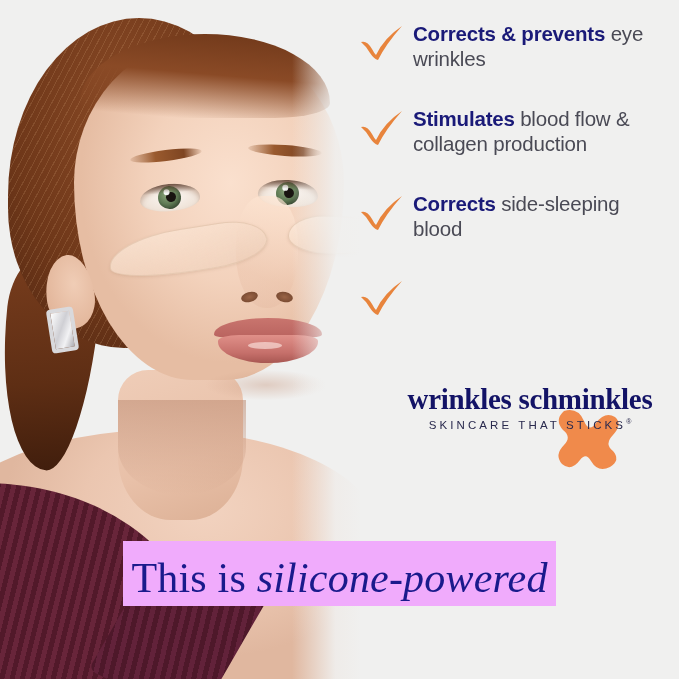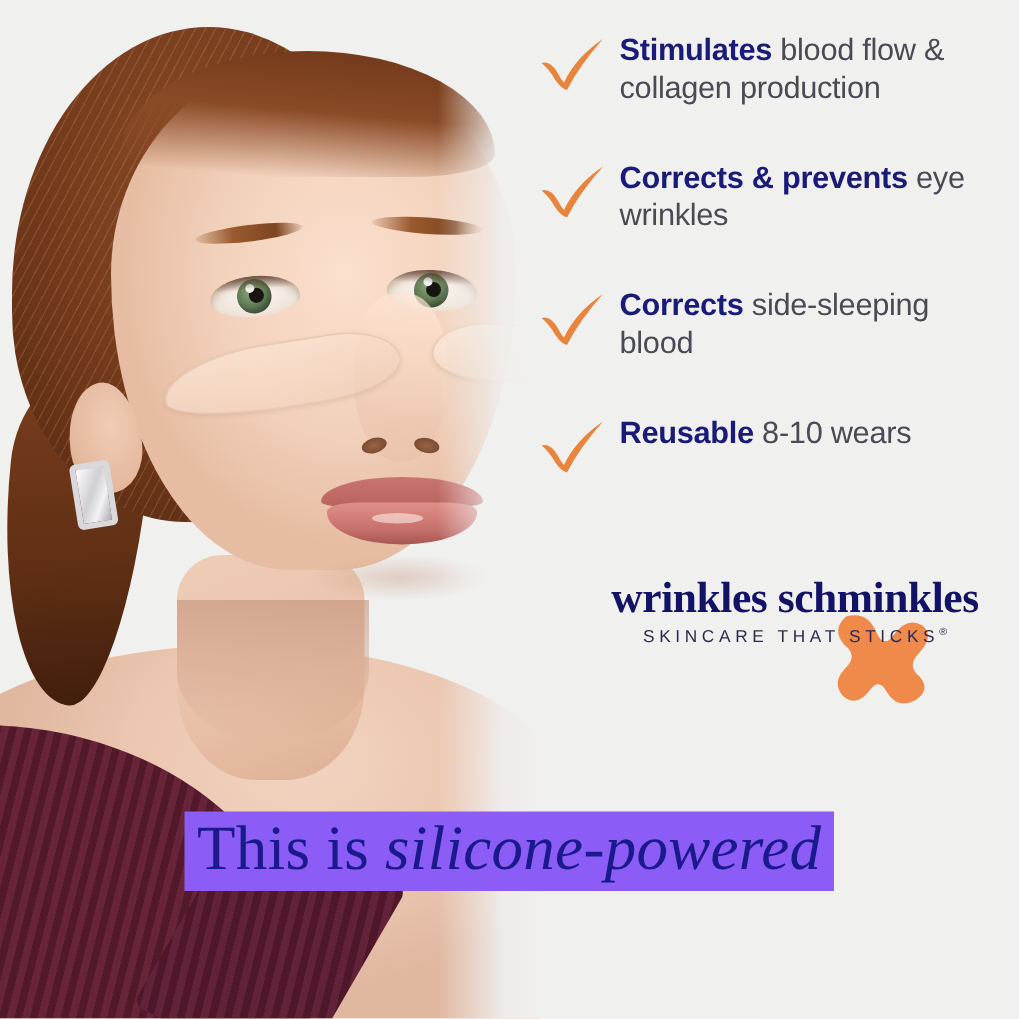--- a/index.html
+++ b/index.html
@@ -294,22 +294,22 @@
     left:0; top:541px;
     width:679px;
     text-align:center;
     font-family:"Liberation Serif", serif;
     color:#1A1A8C;
     line-height:1;
   }
   .hl-line { display:block; white-space:nowrap; }
   .hl-line span.band {
     display:inline-block;
-    background:#8b5cf6;
-    padding:4px 8px 7px;
+    background:#f0abfc;
+    padding:16px 8px 7px;
     font-size:42px;
     letter-spacing:0.2px;
   }
   .hl-line.two { margin-top:3px; }
   .hl-em { font-style:italic; }
 </style>
 </head>
 <body>
 
 <div id="ad">
@@ -360,55 +360,52 @@
     </div>
     <div class="chin-shadow"></div>
 
     <div class="patch left"></div>
     <div class="patch right"></div>
 
     <div class="photo-fade"></div>
   </div>
 
   <div class="bullets">
+
+    <div class="bullet">
+      <svg class="check-icon" viewBox="0 0 48 40">
+        <path d="M3 20 Q9 18 14 27 Q16 31 18 33 Q26 16 44 4 Q28 22 20 38 Q16 37 12 31 Q8 24 3 20 Z" fill="#E8843C"></path>
+      </svg>
+      <div class="bullet-text">
+        <strong>Corrects &amp; prevents</strong><span> eye wrinkles</span>
+      </div>
+    </div>
 
     <div class="bullet">
       <svg class="check-icon" viewBox="0 0 48 40">
         <path d="M3 20 Q9 18 14 27 Q16 31 18 33 Q26 16 44 4 Q28 22 20 38 Q16 37 12 31 Q8 24 3 20 Z" fill="#E8843C"></path>
       </svg>
       <div class="bullet-text">
         <strong>Stimulates</strong><span> blood flow &amp; collagen production</span>
       </div>
     </div>
 
     <div class="bullet">
       <svg class="check-icon" viewBox="0 0 48 40">
         <path d="M3 20 Q9 18 14 27 Q16 31 18 33 Q26 16 44 4 Q28 22 20 38 Q16 37 12 31 Q8 24 3 20 Z" fill="#E8843C"></path>
       </svg>
       <div class="bullet-text">
-        <strong>Corrects &amp; prevents</strong><span> eye wrinkles</span>
+        <strong>Corrects</strong><span> side-sleeping blood</span>
       </div>
     </div>
 
     <div class="bullet">
       <svg class="check-icon" viewBox="0 0 48 40">
         <path d="M3 20 Q9 18 14 27 Q16 31 18 33 Q26 16 44 4 Q28 22 20 38 Q16 37 12 31 Q8 24 3 20 Z" fill="#E8843C"></path>
       </svg>
-      <div class="bullet-text">
-        <strong>Corrects</strong><span> side-sleeping blood</span>
-      </div>
-    </div>
-
-    <div class="bullet">
-      <svg class="check-icon" viewBox="0 0 48 40">
-        <path d="M3 20 Q9 18 14 27 Q16 31 18 33 Q26 16 44 4 Q28 22 20 38 Q16 37 12 31 Q8 24 3 20 Z" fill="#E8843C"></path>
-      </svg>
-      <div class="bullet-text">
-        <strong>Reusable</strong><span> 8-10 wears</span>
-      </div>
     </div>
 
   </div>
 
   <div class="logo">
     <svg class="logo-blob" viewBox="0 0 72 68">
       <path d="M13 6 Q27 2 33 16 Q38 28 45 18 Q54 6 64 12 Q72 19 62 30 Q53 39 62 46 Q70 55 59 62 Q47 68 40 56 Q35 47 29 55 Q20 67 11 59 Q3 50 13 40 Q21 32 12 25 Q3 15 13 6 Z" fill="#F08A4B"></path>
     </svg>
     <div class="logo-word">wrinkles schminkles</div>
     <div class="logo-tag"><span>SKINCARE THAT STICKS</span><sup>®</sup></div>

